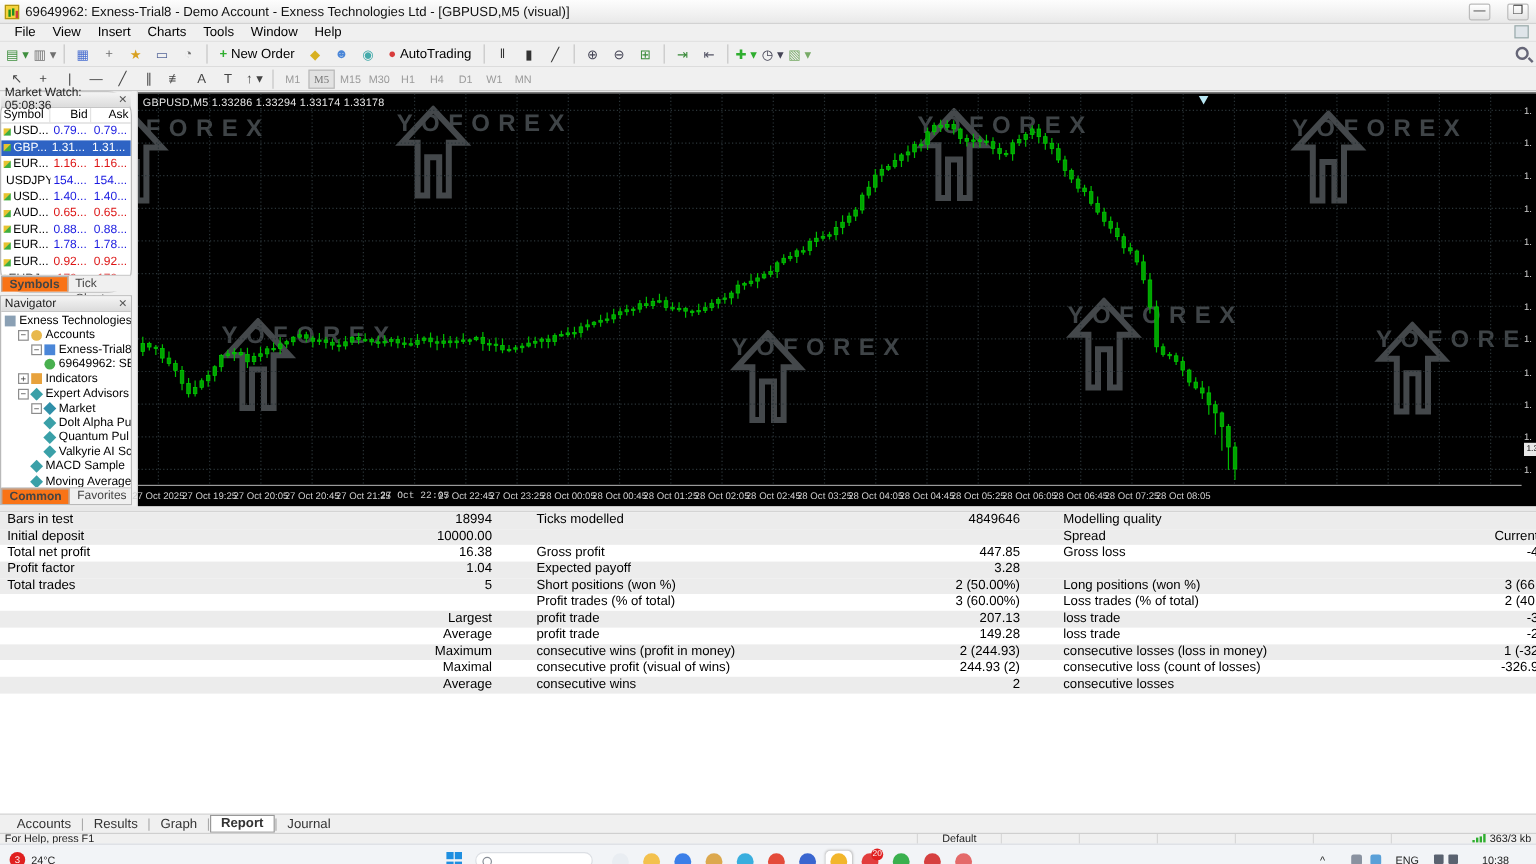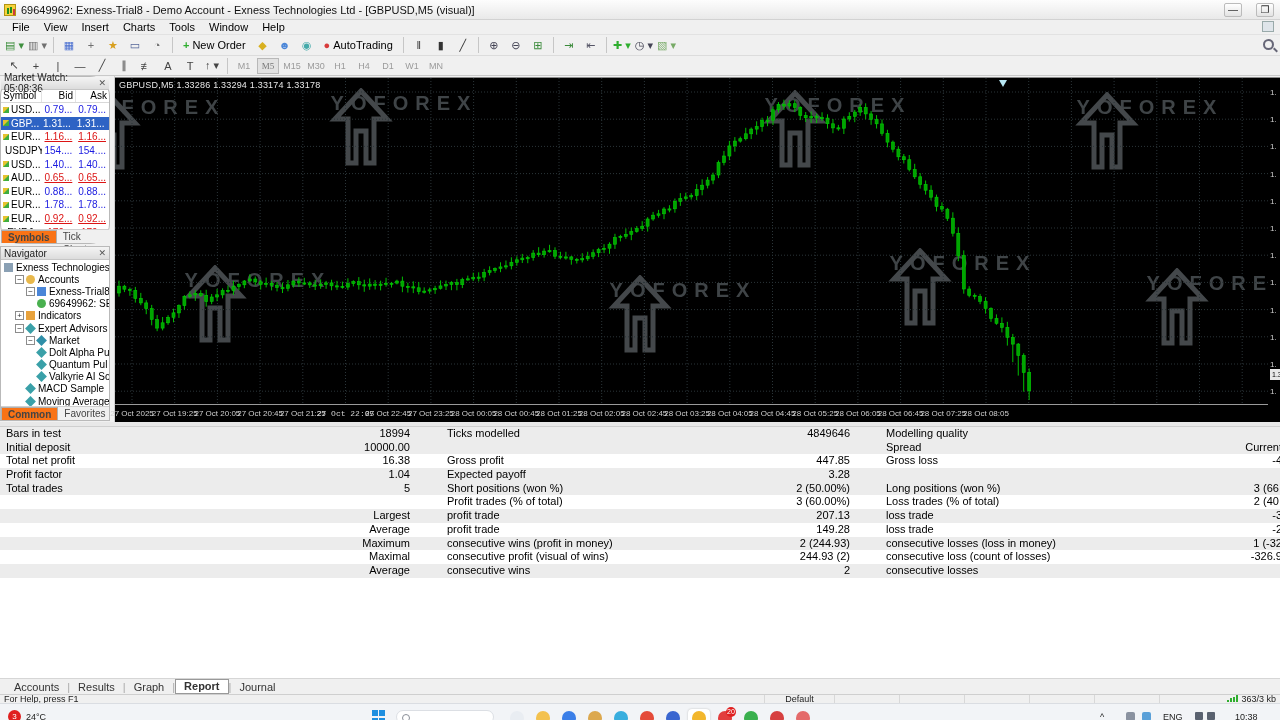--- a/index.html
+++ b/index.html
@@ -45,21 +45,21 @@
   .nav { top:246px; height:175px; }
   .mw-colhead { display:flex; height:13px; border-bottom:1px solid #d8d8d8; font-size:10px; }
   .mw-colhead span { border-right:1px solid #e3e3e3; padding:0 2px; }
   .mw-rows { height:128px; overflow:hidden; }
   .mw-row { display:flex; height:13.6px; align-items:center; font-size:10px; }
   .mw-row .sym { width:41px; padding-left:2px; display:flex; align-items:center; gap:2px; overflow:hidden; white-space:nowrap; }
   .mw-row .num { width:34px; text-align:right; padding-right:3px; overflow:hidden; white-space:nowrap; }
   .mw-row.sel { background:#2e63c4; color:#fff !important; }
   .mw-row.sel .num { color:#fff !important;text-align:center; }
   .arr { width:6px; height:6px; display:inline-block; background:linear-gradient(135deg,#e7c330 45%,#3fae3f 55%); }
-  .blue { color:#1a1ae0; } .red { color:#dc1414;text-decoration:underline; }
+  .blue { color:#1a1ae0; } .red { color:#dc1414; }
   .panel-tabs { position:absolute; left:0; bottom:0; width:108px; height:14px; background:#f0f0f0;
     border-top:1px solid #cfcfcf; display:flex; font-size:10px; align-items:flex-end; }
   .ptab { padding:0 6px; height:13px; line-height:13px; color:#444; }
   .ptab.active { background:#f97316; border:1px solid #b0b0b0; border-bottom:none; font-weight:bold; }
   .tree { overflow:hidden; height:146px; padding-top:1px; }
   .tree-row { height:12.2px; display:flex; align-items:center; font-size:10px; white-space:nowrap; overflow:hidden; }
   .expander { width:9px; height:9px; border:1px solid #8c8c8c; background:#fff; font-size:8px; line-height:7px;
     text-align:center; margin-right:2px; flex:none; color:#333; }
   .ticon { width:9px; height:9px; margin-right:3px; flex:none; }
   .vsplit { position:absolute; left:110px; top:76px; width:5px; height:346px; background:#f0f0f0; border-right:1px solid #cfcfcf; }

